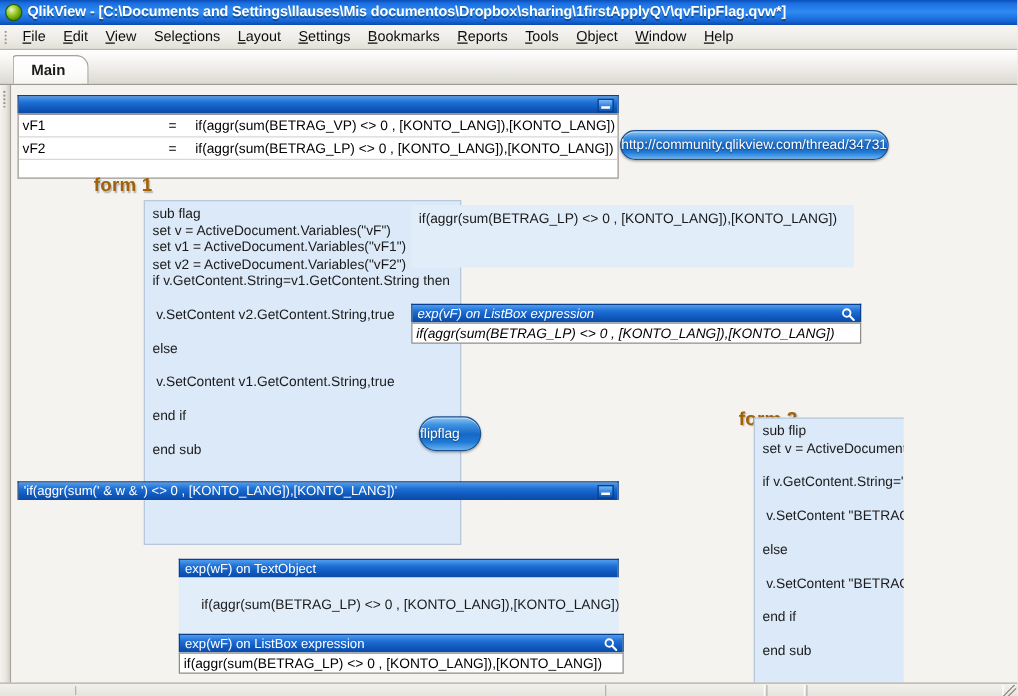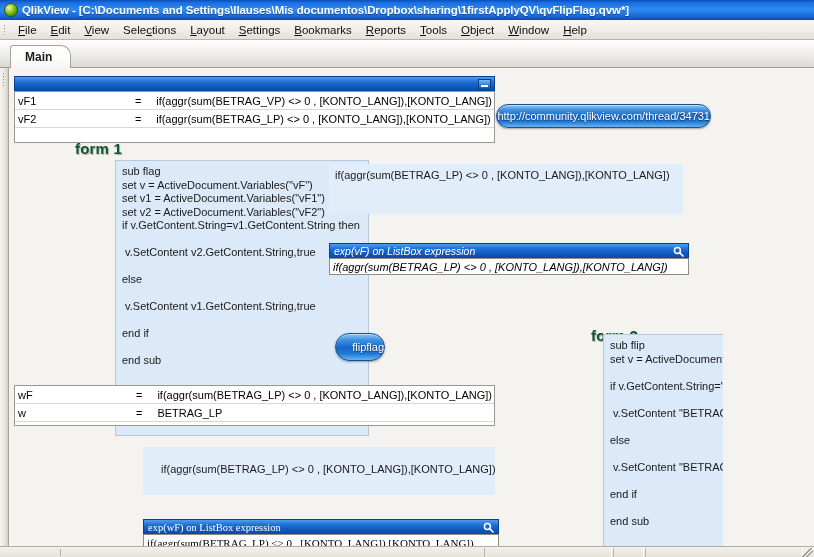--- a/index.html
+++ b/index.html
@@ -84,21 +84,21 @@
     width: 814px; height: 28px;
     background: linear-gradient(to bottom, #ffffff 0%, #f1efeb 48%, #dcd9d2 100%);
     border-bottom: 1px solid #9d9a93;
     box-sizing: border-box;
   }
   #tabrow .tabstrip {
     position: absolute;
     left: 10px; top: 4px;
     height: 24px;
     display: flex;
-    align-items: center;
+    align-items: flex-start;
   }
   .sheet-tab {
     height: 23px;
     min-width: 60px;
     padding: 0 18px 0 14px;
     display: flex;
     align-items: center;
     font-size: 12px;
     font-weight: bold;
     color: #1b1b1b;
@@ -246,32 +246,32 @@
     white-space: pre;
     overflow: hidden;
     line-height: 14px;
   }
 
   
   .form-label {
     position: absolute;
     font-size: 15px;
     font-weight: bold;
-    color: #14532d;
+    color: #a16207;
     text-shadow: 1px 1px 1px rgba(120,120,130,0.55);
     white-space: nowrap;
     letter-spacing: 0.2px;
   }
 
   
   .qv-btn {
     position: absolute;
     display: flex;
     align-items: center;
-    justify-content: flex-end;
+    justify-content: flex-start;
     box-sizing: border-box;
     cursor: pointer;
     color: #ffffff;
     font-size: 11px;
     text-align: center;
     white-space: nowrap;
     border: 1px solid #1c4f8e;
     background: linear-gradient(to bottom, #8fc6f3 0%, #3f93e2 22%, #1767c6 52%, #1f7ad6 76%, #6bb2ef 100%);
     box-shadow: 0 1px 2px rgba(0,0,0,0.35), inset 0 1px 0 rgba(255,255,255,0.45);
     text-shadow: 0 1px 1px rgba(0,0,0,0.5);
@@ -428,43 +428,36 @@
 
 else
 
  v.SetContent "BETRAG_VP",true
 
 end if
 
 end sub</div>
 
     <div class="qv-obj" style="left:5px; top:317px; width:481px;">
-      <div class="qv-body" style="height:41px;">
-        <table class="var-table">
-          <tbody>
-              <tr>
-            <td class="c-name">wF</td>
-            <td class="c-eq">=</td>
-            <td>if(aggr(sum(BETRAG_LP) &lt;&gt; 0 , [KONTO_LANG]),[KONTO_LANG])</td>
-          </tr>
-          <tr>
-            <td class="c-name">w</td>
-            <td class="c-eq">=</td>
-            <td>BETRAG_LP</td>
-          </tr>
-        </tbody>
-          </table>
+      <div class="qv-caption">
+        <span class="cap-text">'if(aggr(sum(' &amp; w &amp; ') &lt;&gt; 0 , [KONTO_LANG]),[KONTO_LANG])'</span>
+        <span class="cap-btn">
+            <span class="dash"></span>
+          </span>
       </div>
     </div>
 
     <div class="qv-obj" style="left:134px; top:379px; width:352px;">
+      <div class="qv-caption">
+        <span class="cap-text">exp(wF)  on TextObject</span>
+      </div>
       <div class="qv-expr-blue" style="height:48px; padding-top:15px; padding-left:18px;">if(aggr(sum(BETRAG_LP) &lt;&gt; 0 , [KONTO_LANG]),[KONTO_LANG])</div>
     </div>
 
-    <div class="qv-obj" style="left:134px; top:451px; width:356px;font-family:Liberation Serif, serif;">
+    <div class="qv-obj" style="left:134px; top:439px; width:356px;">
       <div class="qv-caption">
         <span class="cap-text">exp(wF)  on ListBox expression</span>
         <span class="cap-search">
           <svg width="11" height="11" viewBox="0 0 11 11" aria-hidden="true">
             <circle cx="4.4" cy="4.4" r="3.0" fill="none" stroke="#ffffff" stroke-width="1.5"></circle>
             <line x1="6.6" y1="6.6" x2="10" y2="10" stroke="#ffffff" stroke-width="1.7" stroke-linecap="round"></line>
           </svg>
         </span>
       </div>
       <div class="qv-expr-white" style="height:17px;">if(aggr(sum(BETRAG_LP) &lt;&gt; 0 , [KONTO_LANG]),[KONTO_LANG])</div>

